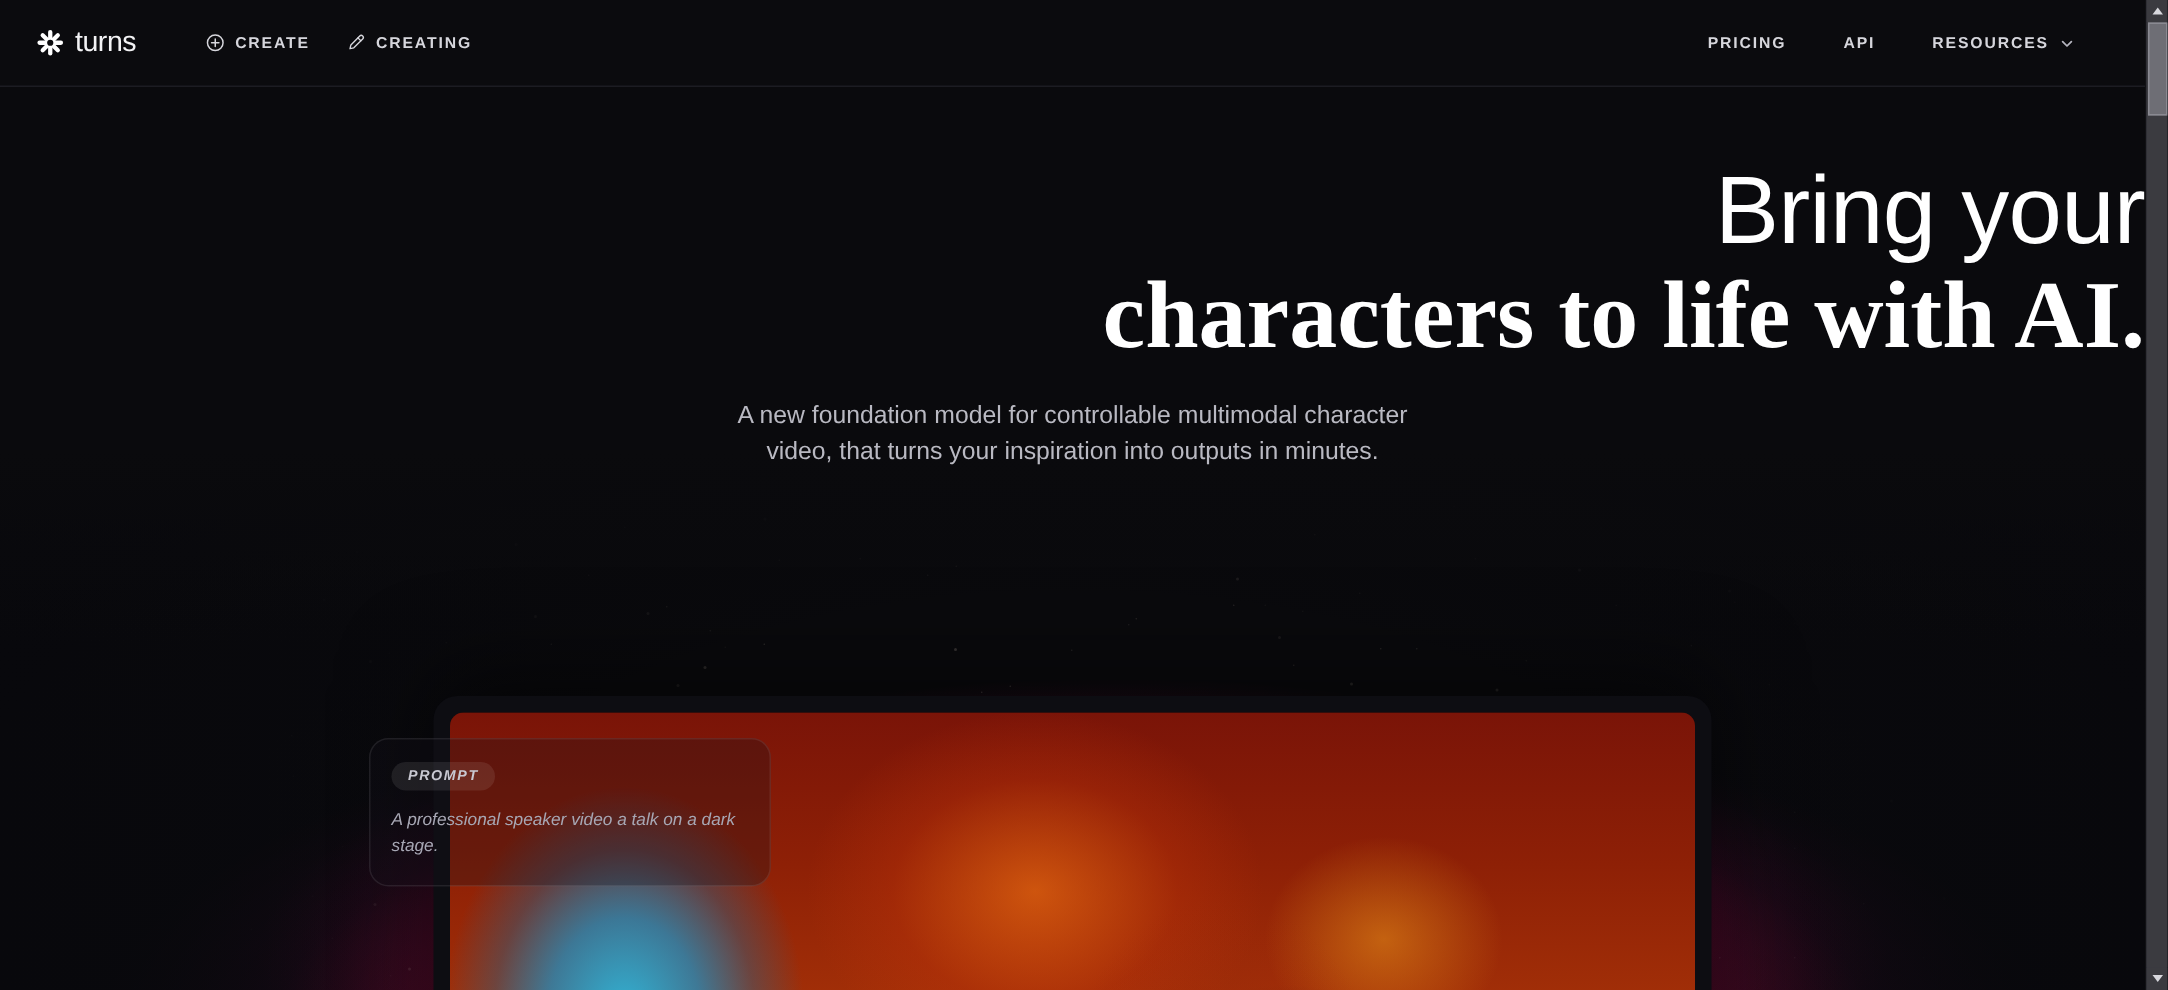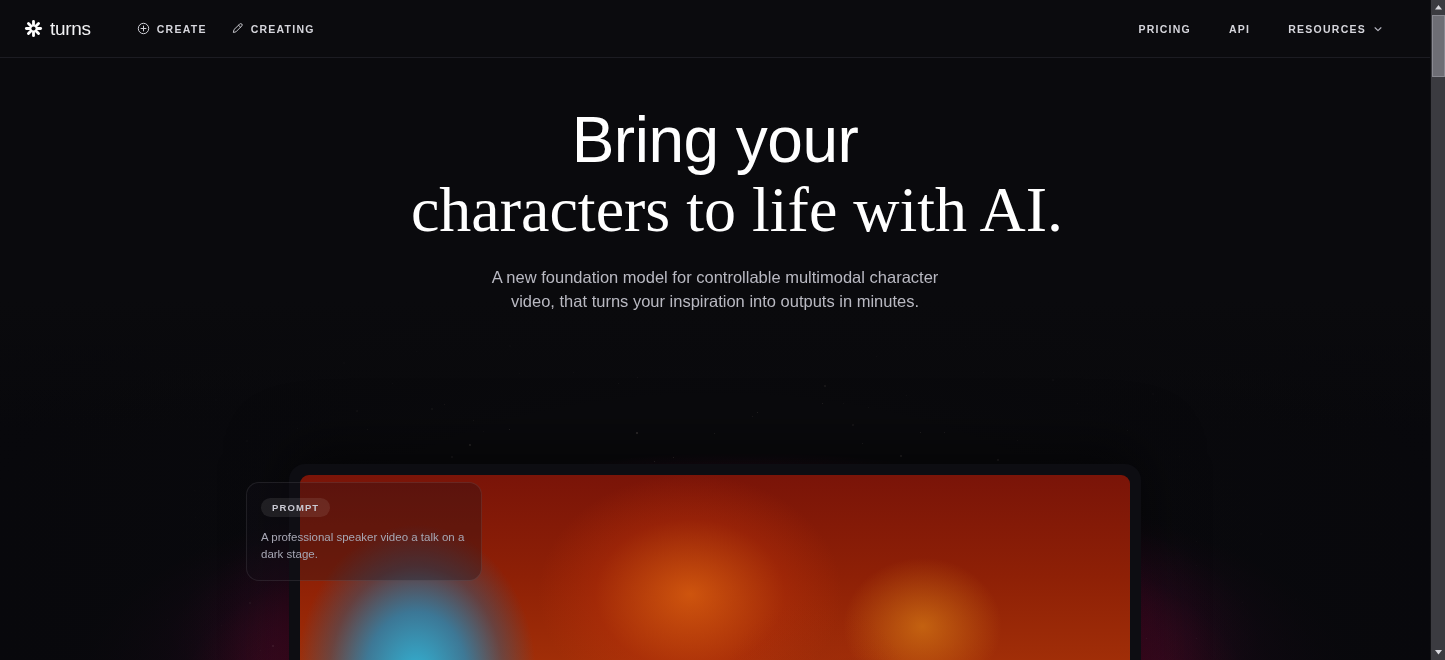--- a/index.html
+++ b/index.html
@@ -189,30 +189,31 @@
     z-index: 20;
   }
 
   #hero-title {
     margin-top: 48px;
     color: #ffffff;
     font-size: 64px;
     line-height: 1.08;
     font-weight: 400;
     letter-spacing: -0.5px;
+    text-align: right;
   }
   #hero-title .line-sans {
     display: block;
     font-family: "Liberation Sans", sans-serif;
     font-weight: 300;
   }
   #hero-title .line-serif {
     display: block;
     font-family: "Liberation Serif", serif;
-    font-weight: 400;
+    font-weight: 700;
     letter-spacing: 0px;
     padding-left: 44px;
   }
 
   #hero-subtitle {
     margin: 22px auto 0;
     width: 470px;
     color: #b9b9c2;
     font-size: 16.5px;
     line-height: 1.42;
@@ -323,27 +324,28 @@
       radial-gradient(ellipse 260px 170px at 66% 104%,
         rgba(18,4,2,0.72) 0%,
         rgba(25,6,3,0.30) 52%,
         rgba(0,0,0,0) 80%);
   }
 
   
   #prompt-card {
     position: absolute;
     left: 246px;
-    top: 482px;
-    width: 236px;
+    top: 492px;
+    width: 268px;
     border: 1px solid rgba(255,255,255,0.085);
     border-radius: 13px;
     background: rgba(20,18,26,0.30);
     padding: 14px 14px 17px;
     z-index: 30;
+    font-style: italic;
   }
   #prompt-badge {
     display: inline-block;
     background: rgba(255,255,255,0.085);
     border-radius: 999px;
     padding: 4px 11px;
     color: #c9c9d2;
     font-size: 9.5px;
     font-weight: 700;
     letter-spacing: 1.1px;

